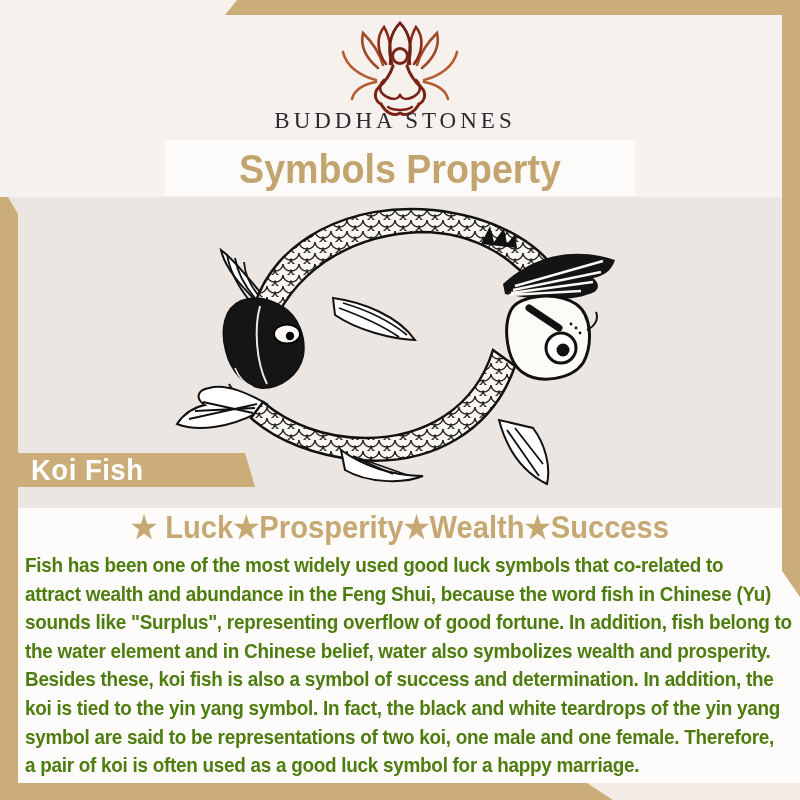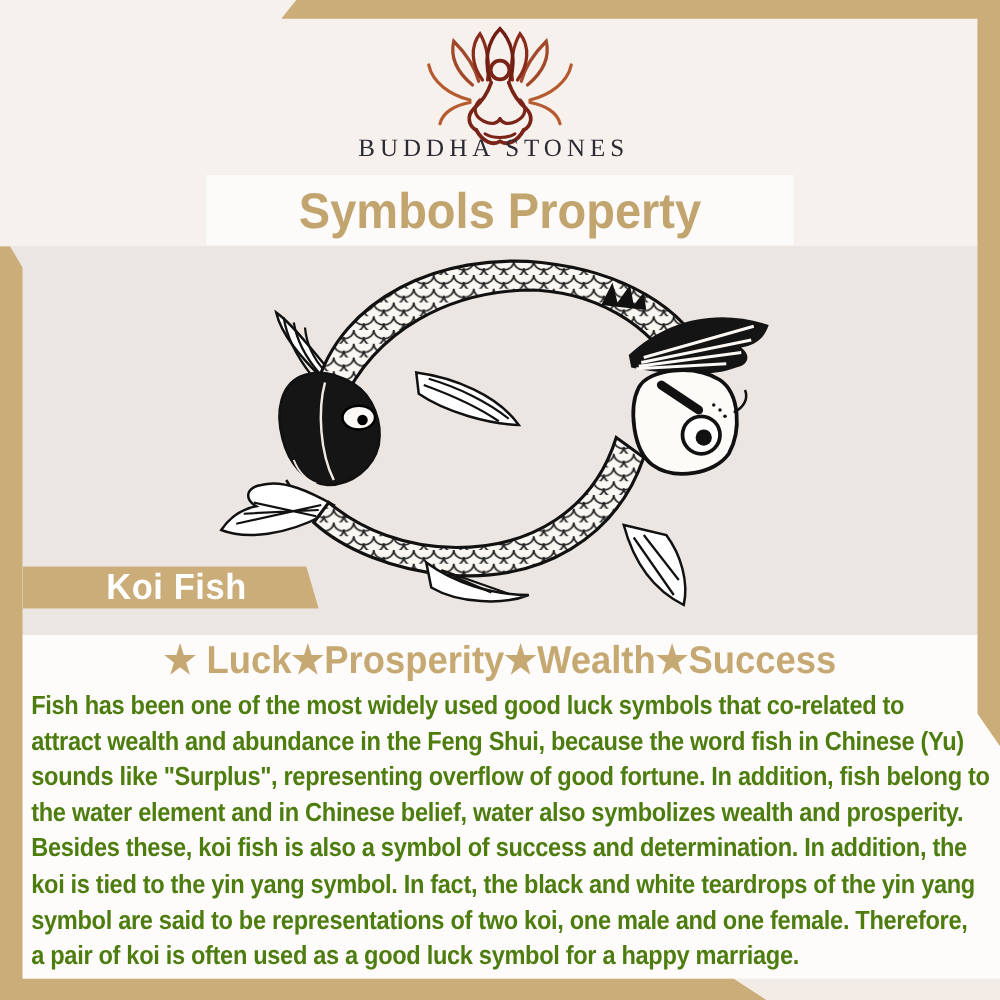--- a/index.html
+++ b/index.html
@@ -13,30 +13,30 @@
   .bg-mid{position:absolute;left:0;top:197px;width:782px;height:311px;background:#ece6e2;}
   .bg-bottom{position:absolute;left:0;top:508px;width:800px;height:275px;background:#fefcfa;}
   
   .tan-topright{position:absolute;left:0;top:0;width:800px;height:800px;background:#cbad79;z-index:6;
     clip-path:polygon(237px 0,800px 0,800px 597px,782px 571px,782px 15px,225px 15px);}
   .tan-leftbottom{position:absolute;left:0;top:0;width:800px;height:800px;background:#cbad79;z-index:6;
     clip-path:polygon(0 197px,8px 197px,18px 214px,18px 783px,587px 783px,613px 800px,0 800px);}
   
   .logo{position:absolute;left:330px;top:20px;z-index:2;}
   .brand{position:absolute;left:0;top:108px;width:790px;text-align:center;z-index:2;
-    font-family:"Liberation Serif",serif;font-size:20px;letter-spacing:4px;color:#2a2a32;}
+    font-family:"Liberation Serif",serif;font-size:23px;letter-spacing:4px;color:#2a2a32;}
   .title-band{position:absolute;left:165px;top:140px;width:470px;height:56px;background:#fdfbf9;z-index:1;}
   .page-title{position:absolute;left:165px;top:140px;width:470px;height:56px;line-height:58px;
     text-align:center;font-size:40px;font-weight:bold;color:#c2a46f;z-index:2;
     transform:scaleX(0.94);}
   
   .koi{position:absolute;left:163px;top:198px;z-index:2;}
   
   .banner{position:absolute;left:18px;top:453px;width:240px;height:34px;background:#cbad79;z-index:4;
-    clip-path:polygon(0 0,227px 0,237px 34px,0 34px);line-height:35px;text-align:center;}
+    clip-path:polygon(0 0,227px 0,237px 34px,0 34px);line-height:35px;}
   .banner-label{display:inline-block;margin-left:13px;font-size:29px;font-weight:bold;color:#ffffff;
     transform:scaleX(0.95);transform-origin:left center;letter-spacing:0.5px;}
   
   .benefits{position:absolute;left:0;top:508px;width:800px;text-align:center;z-index:3;
     font-size:31px;font-weight:bold;color:#c6a873;transform:scaleX(0.94);line-height:40px;}
   
   .article{position:absolute;left:25px;top:551px;width:770px;z-index:3;color:#4d7c0f;}
   .article .line{white-space:nowrap;font-size:21px;font-weight:bold;letter-spacing:-0.3px;
     line-height:28.6px;transform:scaleX(0.9);transform-origin:left center;}
 </style>

